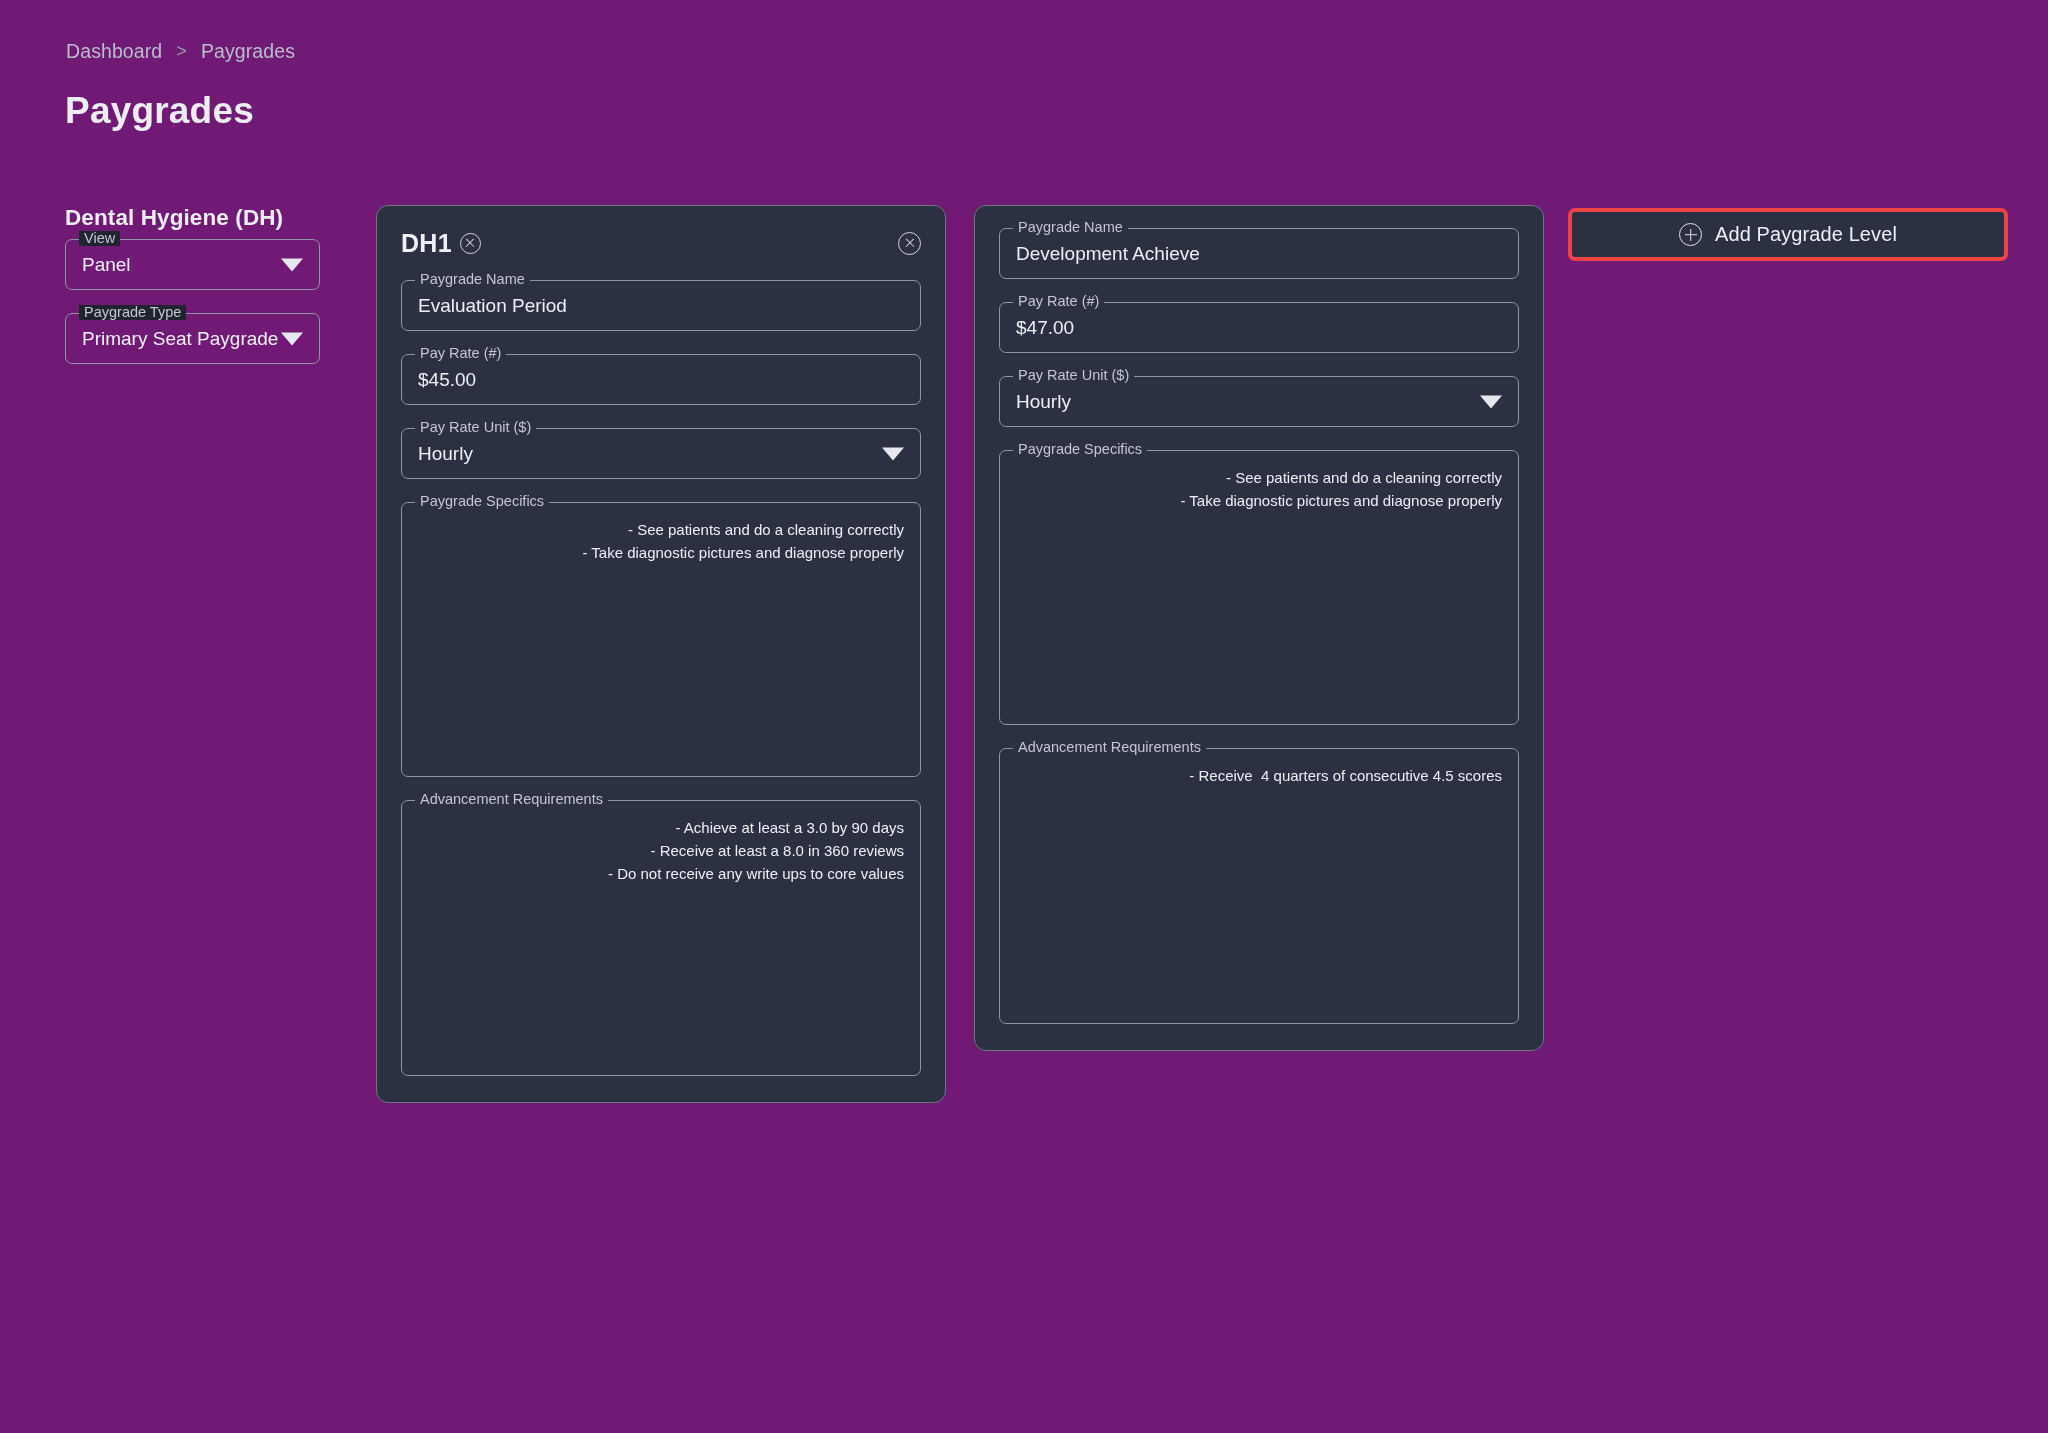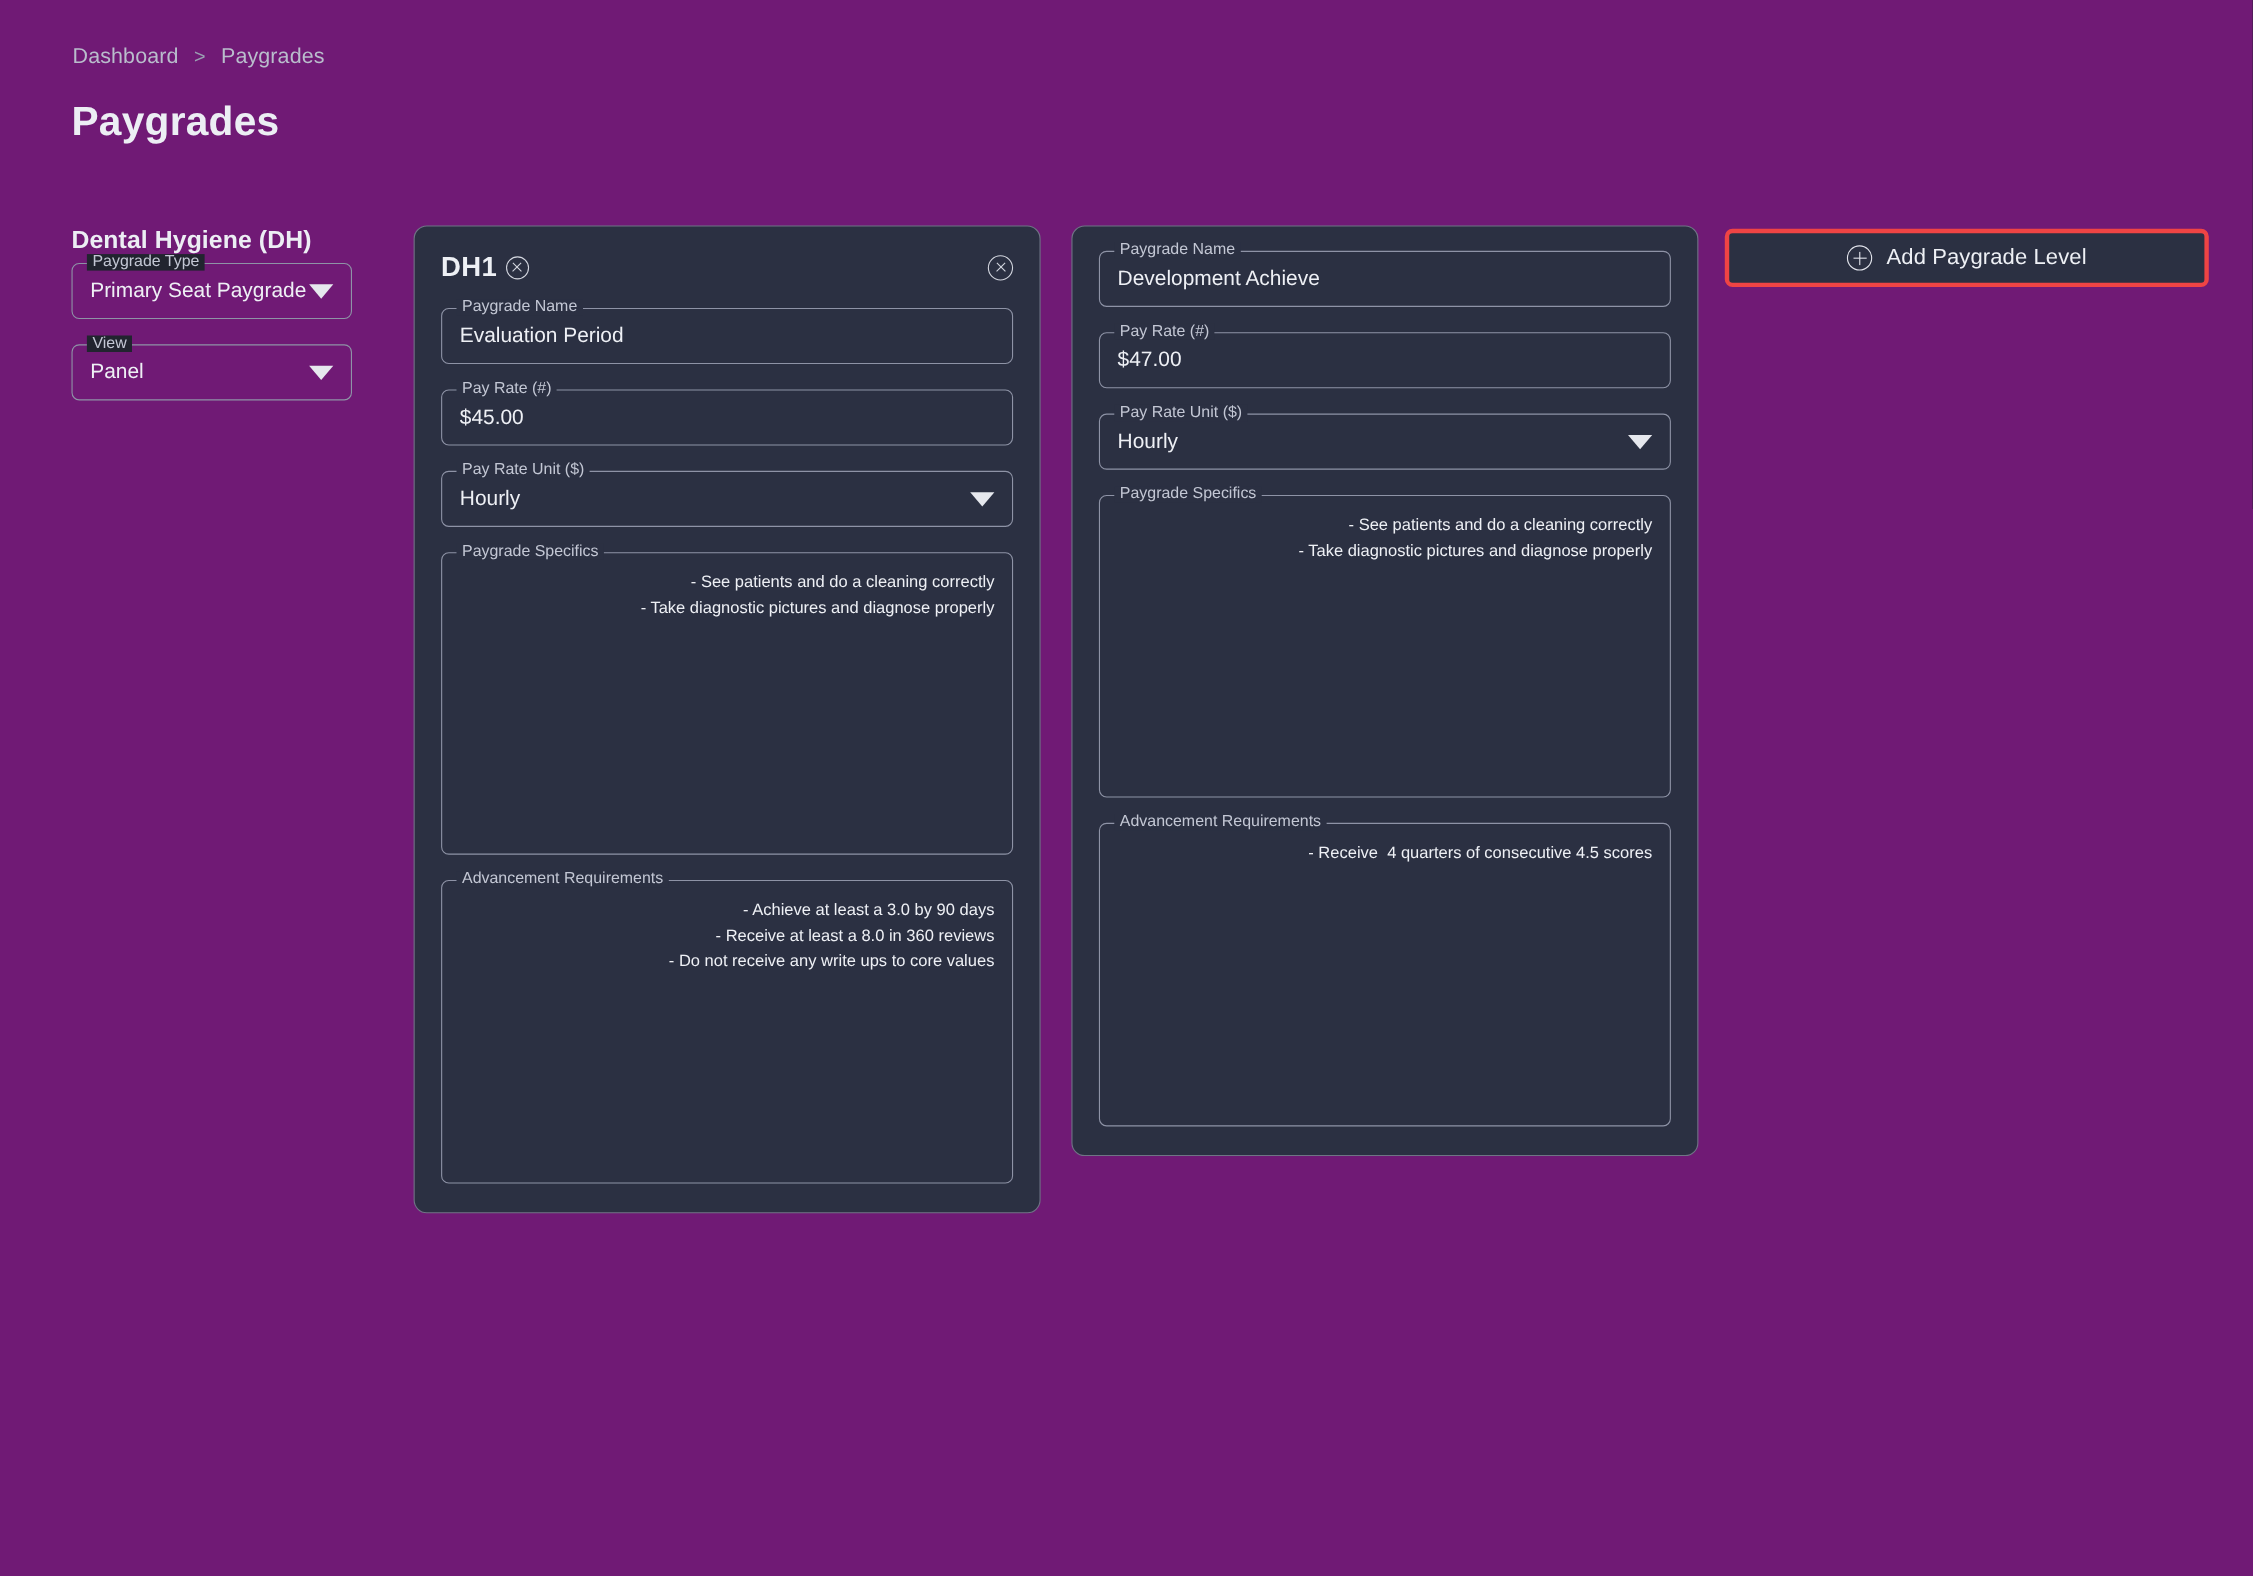--- a/index.html
+++ b/index.html
@@ -220,28 +220,28 @@
     <span class="crumb-sep">&gt;</span>
     <span class="crumb">Paygrades</span>
   </nav>
 
   <h1 class="page-title">Paygrades</h1>
 
   <aside class="left-col">
     <div class="group-title">Dental Hygiene (DH)</div>
 
     <div class="field select-field">
+      <span class="legend">View</span>
+      <div class="value">Panel</div>
+      <span class="caret"></span>
+    </div>
+
+    <div class="field select-field">
       <span class="legend">Paygrade Type</span>
       <div class="value">Primary Seat Paygrade</div>
-      <span class="caret"></span>
-    </div>
-
-    <div class="field select-field">
-      <span class="legend">View</span>
-      <div class="value">Panel</div>
       <span class="caret"></span>
     </div>
   </aside>
 
   <section class="cards">
 
     <article class="card">
       <header class="card-head">
         <div class="card-head-left">
           <span class="card-title">DH1</span>

